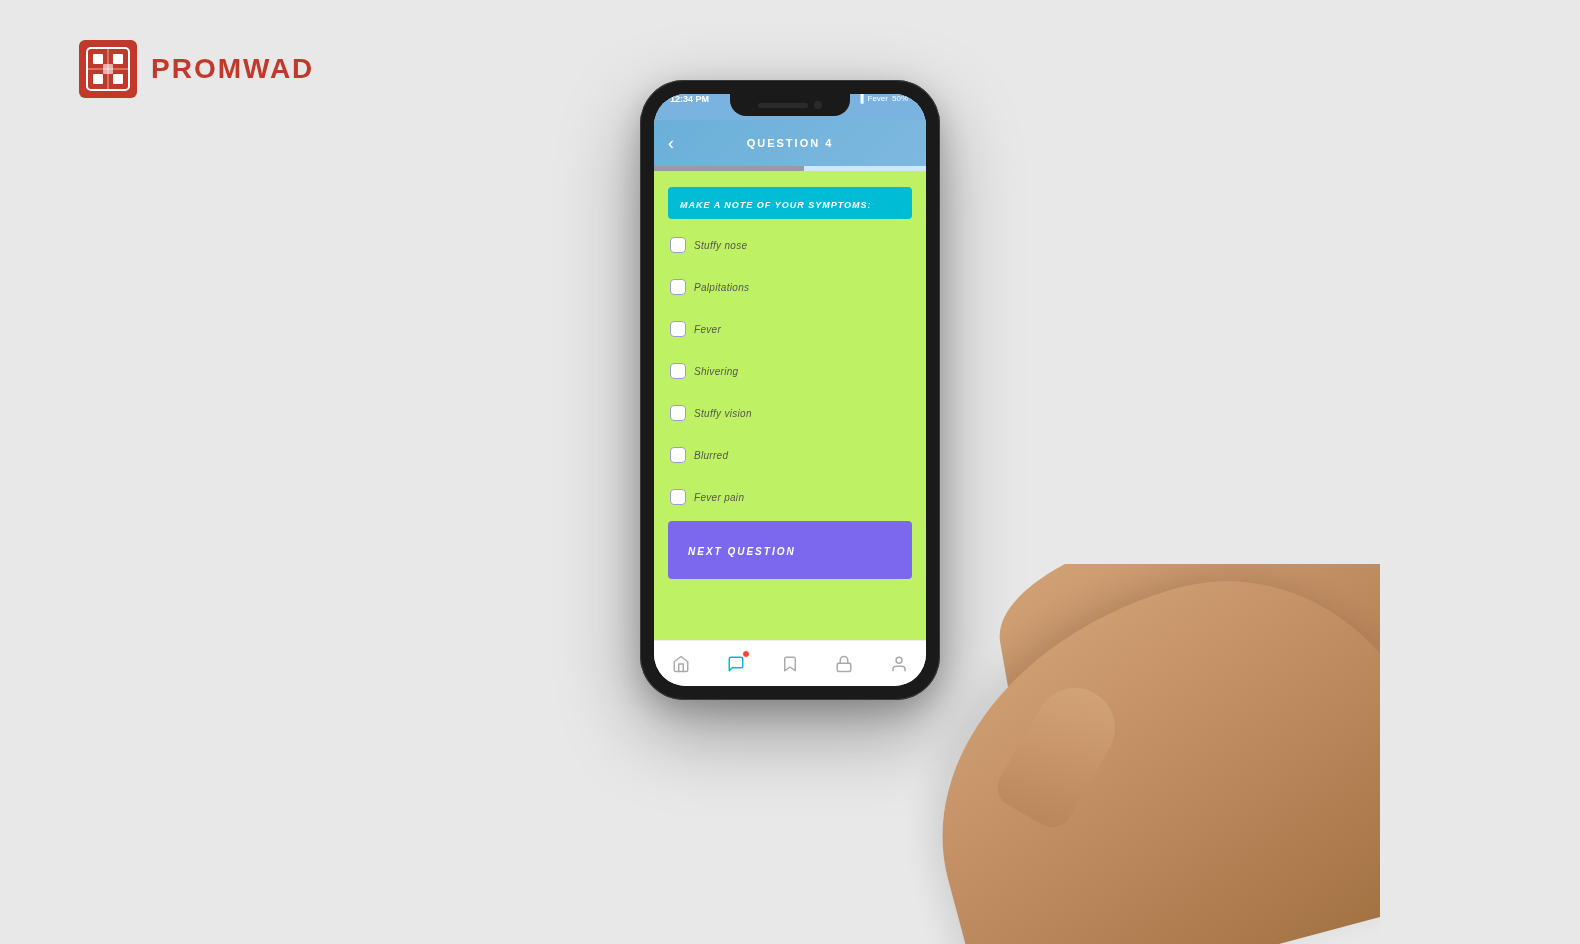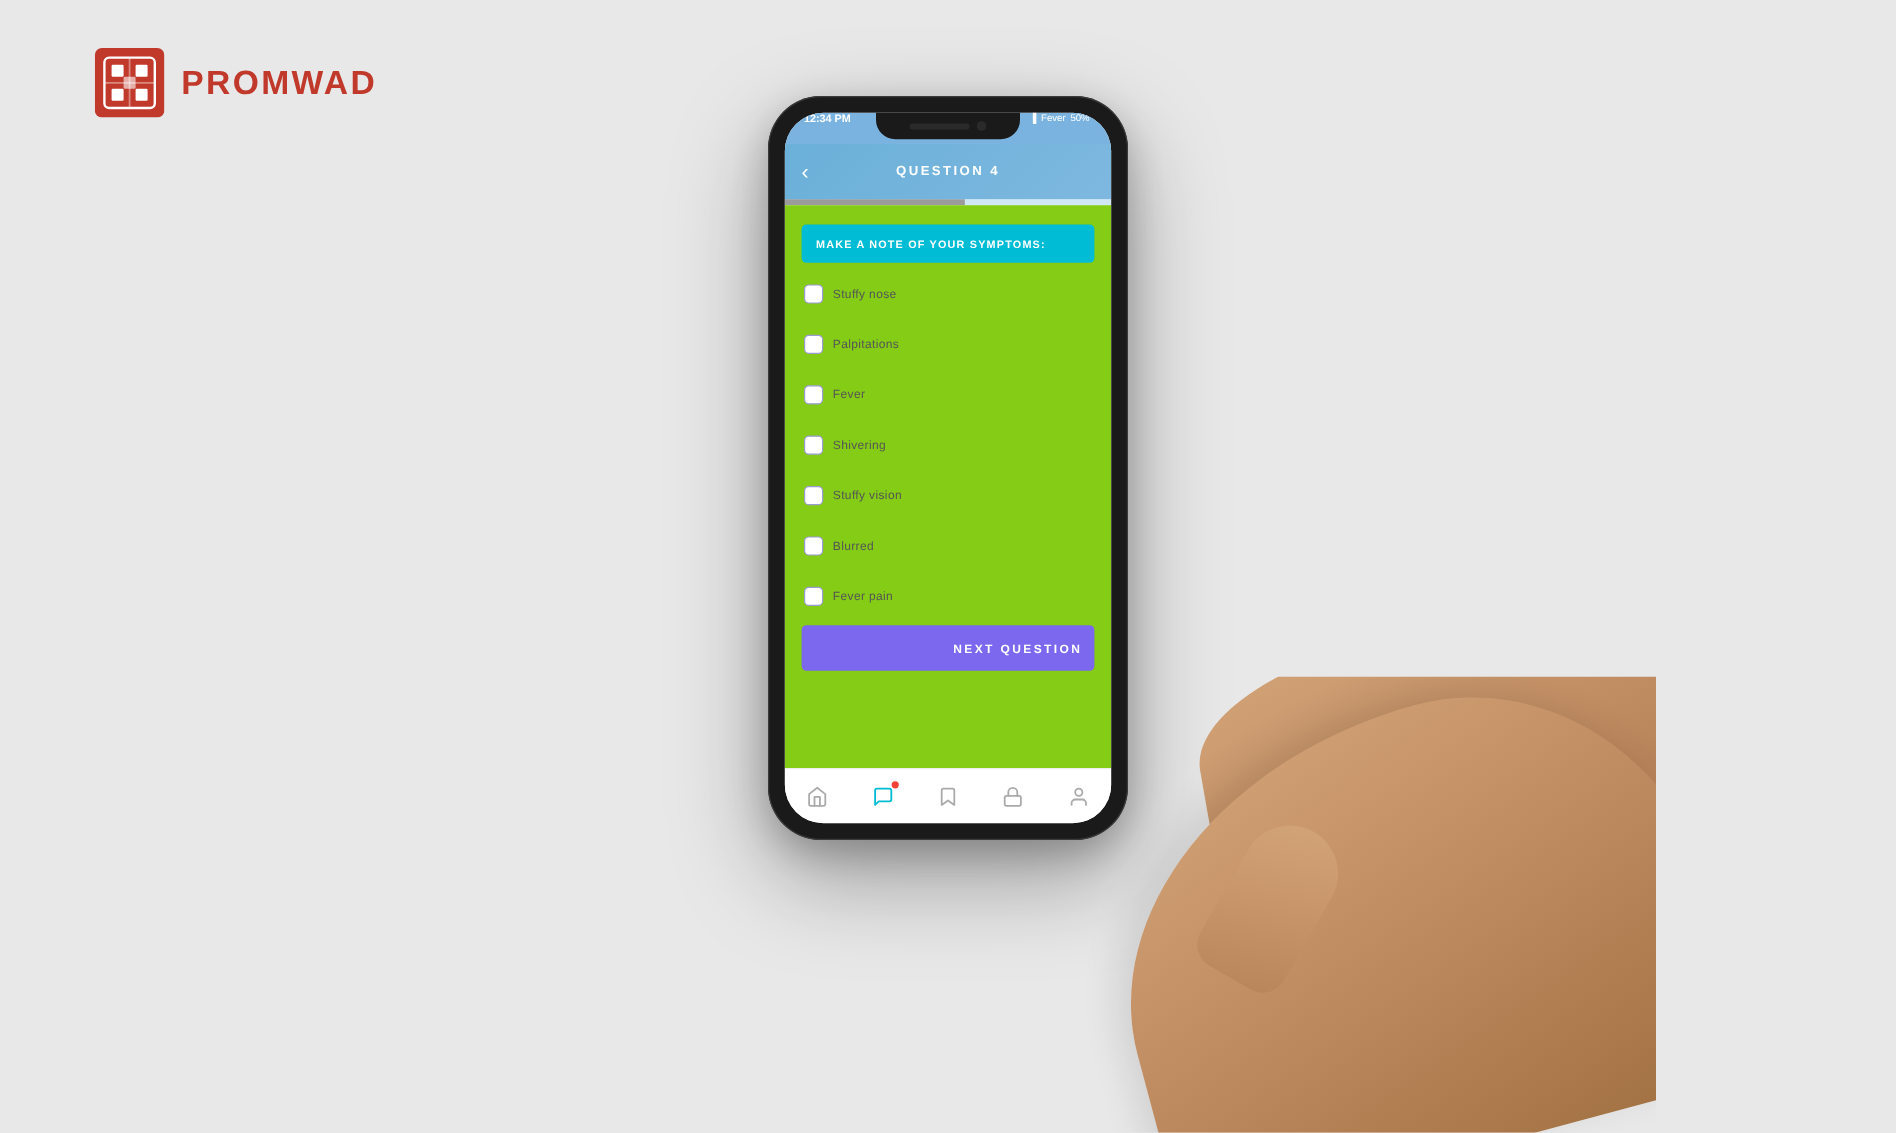--- a/index.html
+++ b/index.html
@@ -165,23 +165,24 @@
 
     .progress-bar-fill {
       height: 100%;
       background: #9b9b9b;
       width: 55%;
     }
 
     
     .app-content {
       flex: 1;
-      background: #84cc16;
+      background: #bef264;
       overflow-y: auto;
       padding: 16px 14px 10px;
+      font-style: italic;
     }
 
     
     .note-banner {
       background: #00bcd4;
       border-radius: 4px;
       padding: 7px 12px;
       margin-bottom: 14px;
     }
 
@@ -221,22 +222,22 @@
       font-size: 10px;
       color: #555;
       font-weight: 500;
       letter-spacing: 0.3px;
     }
 
     
     .next-button {
       background: #7b68ee;
       border-radius: 4px;
-      padding: 10px;
-      text-align: right;
+      padding: 20px;
+      text-align: left;
       cursor: pointer;
       margin-top: 12px;
     }
 
     .next-button-text {
       color: white;
       font-size: 10px;
       font-weight: 700;
       letter-spacing: 2px;
       text-transform: uppercase;

